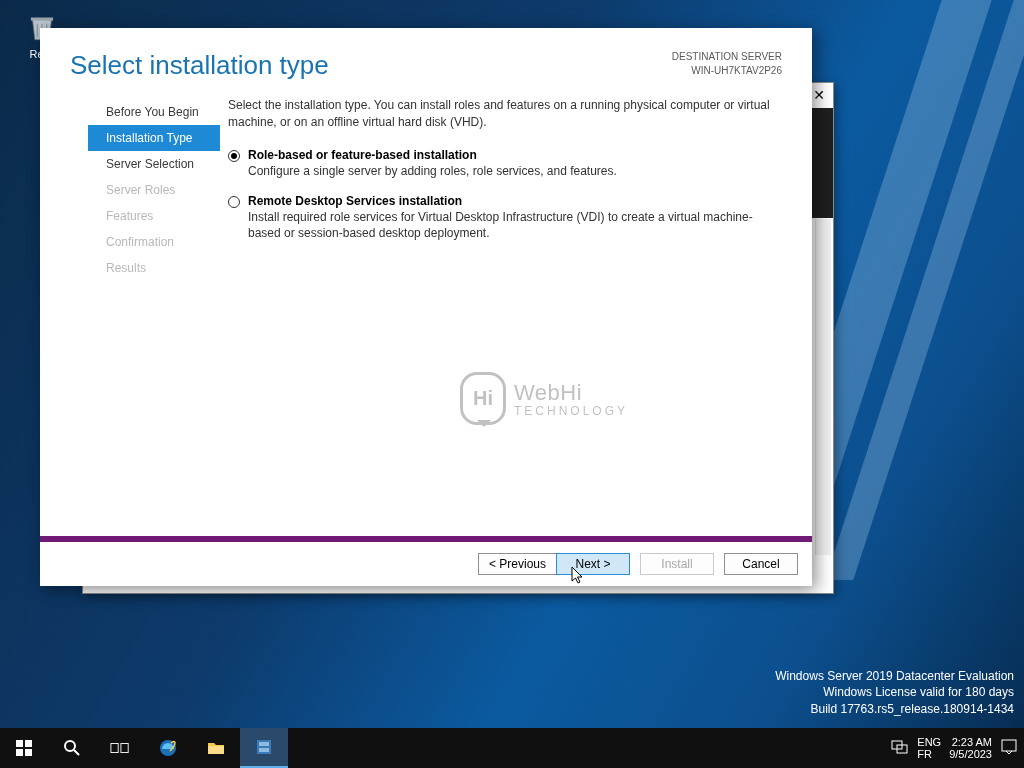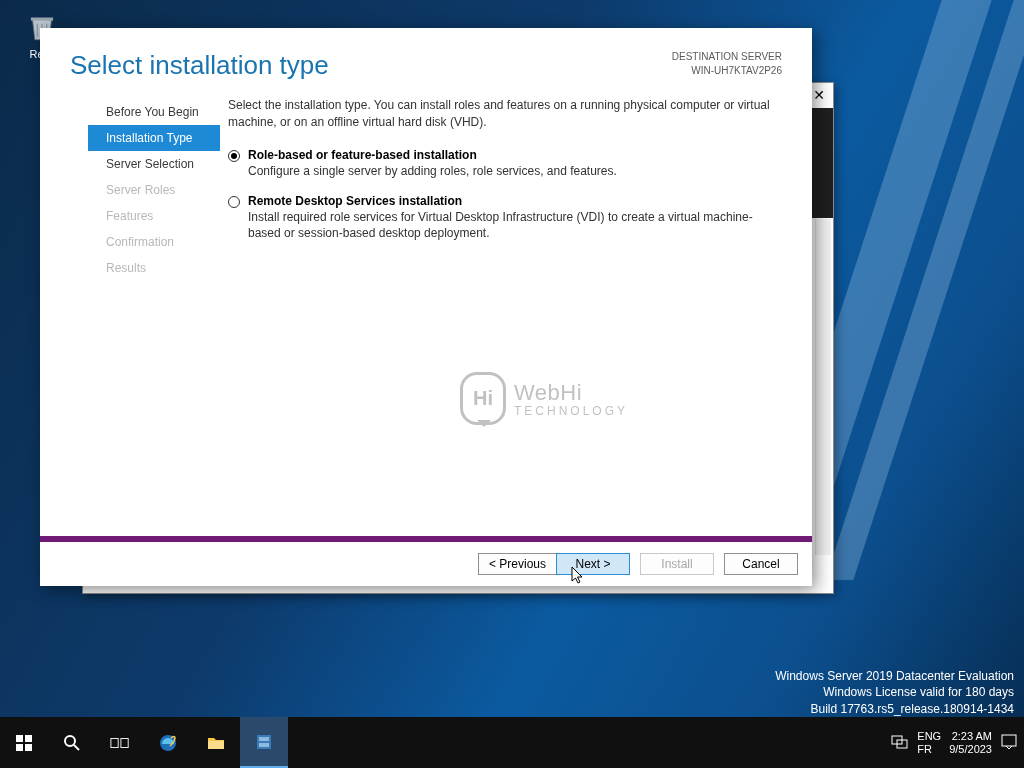--- a/index.html
+++ b/index.html
@@ -127,21 +127,21 @@
 .btn.disabled { color: #a9a9a9; border-color: #c9c9c9; }
 .btn-group { display: flex; }
 .btn-group .btn:first-child { border-right: none; }
 
 .cursor {
   position: absolute; left: 571px; top: 566px; width: 14px; height: 20px; pointer-events: none;
 }
 
 
 .taskbar {
-  position: absolute; left: 0; right: 0; bottom: 0; height: 51px;
+  position: absolute; left: 0; right: 0; bottom: 0; height: 40px;
   background: #101010; display: flex; align-items: stretch; color: #fff;
 }
 .tb-left { display: flex; }
 .tb-btn {
   width: 48px; display: flex; align-items: center; justify-content: center;
 }
 .tb-btn.active { background: #2b4a6b; border-bottom: 2px solid #5fb0ea; }
 .tb-btn svg { width: 20px; height: 20px; }
 .tb-spacer { flex: 1; }
 .tb-right { display: flex; align-items: center; gap: 8px; padding-right: 6px; font-size: 11px; }

